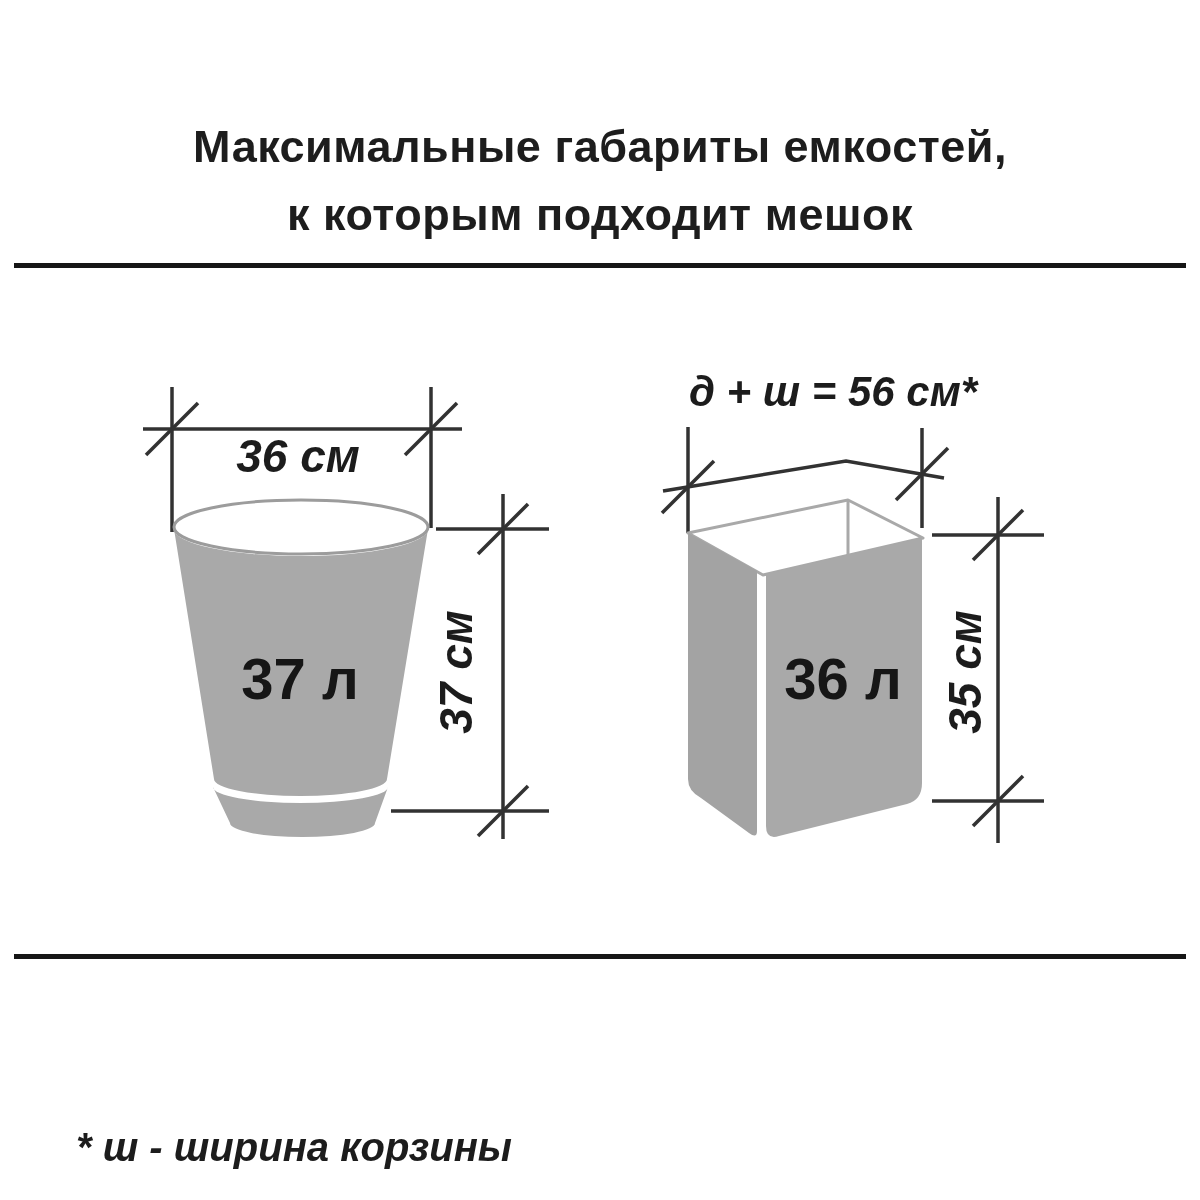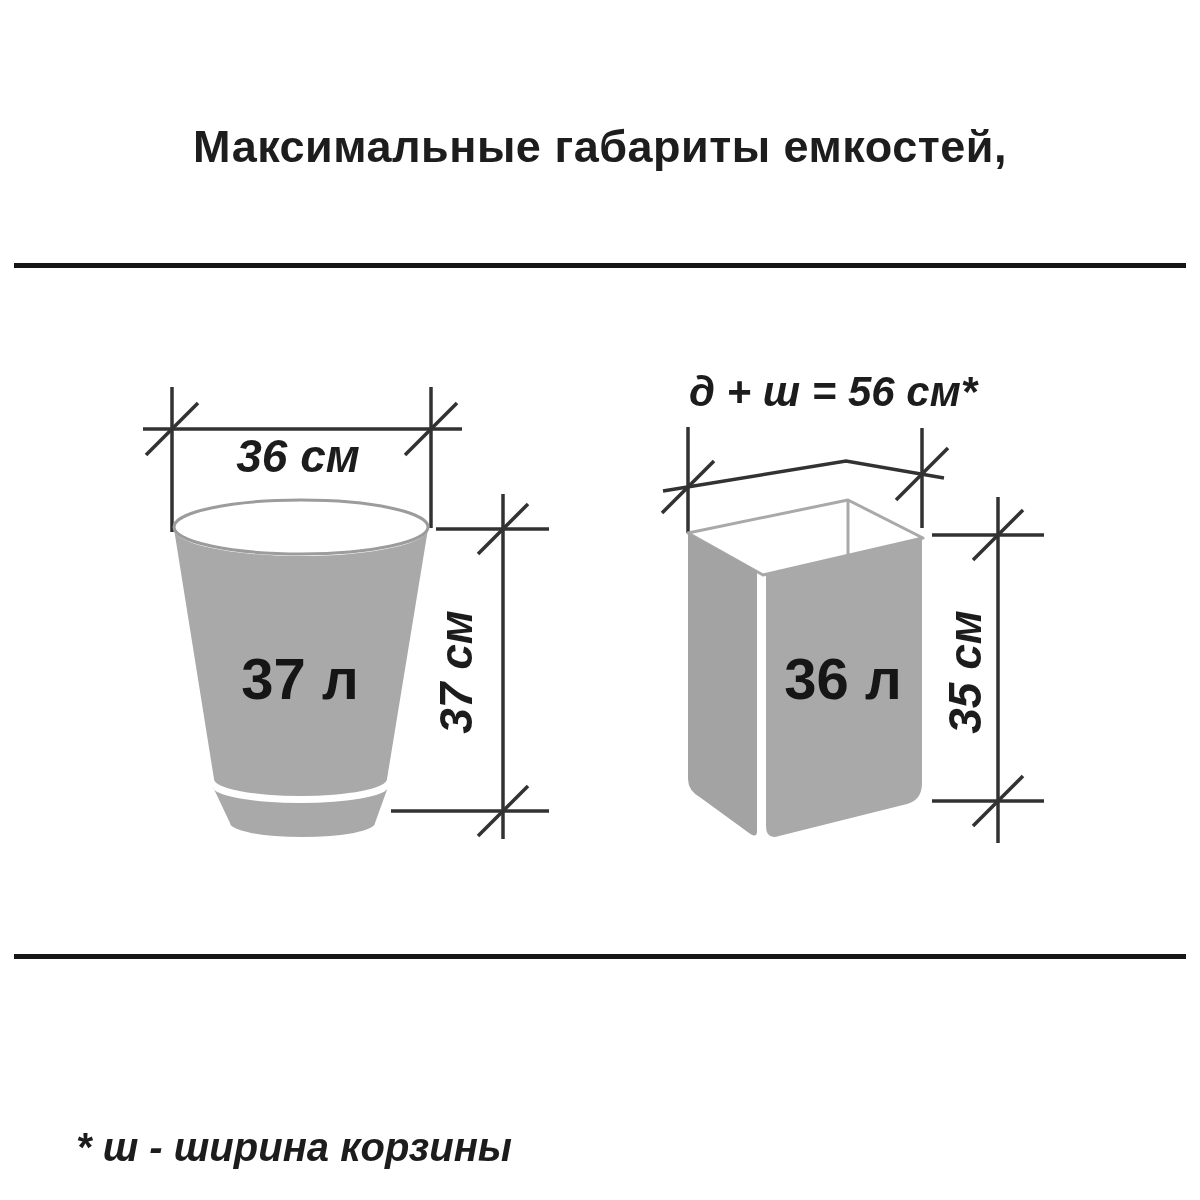--- a/index.html
+++ b/index.html
@@ -57,20 +57,21 @@
     white-space:pre;
   }
 </style>
 </head>
 <body>
 
 <div id="page">
 
   <div class="title">
     <div>Максимальные габариты емкостей,</div>
+    <div>к которым подходит мешок</div>
   </div>
 
   <div id="divider-top" class="divider"></div>
   <div id="divider-bottom" class="divider"></div>
 
   <svg width="1200" height="1200" viewBox="0 0 1200 1200">
 
     <g>
 
       <line class="dimline" x1="172" y1="387" x2="172" y2="532"></line>

